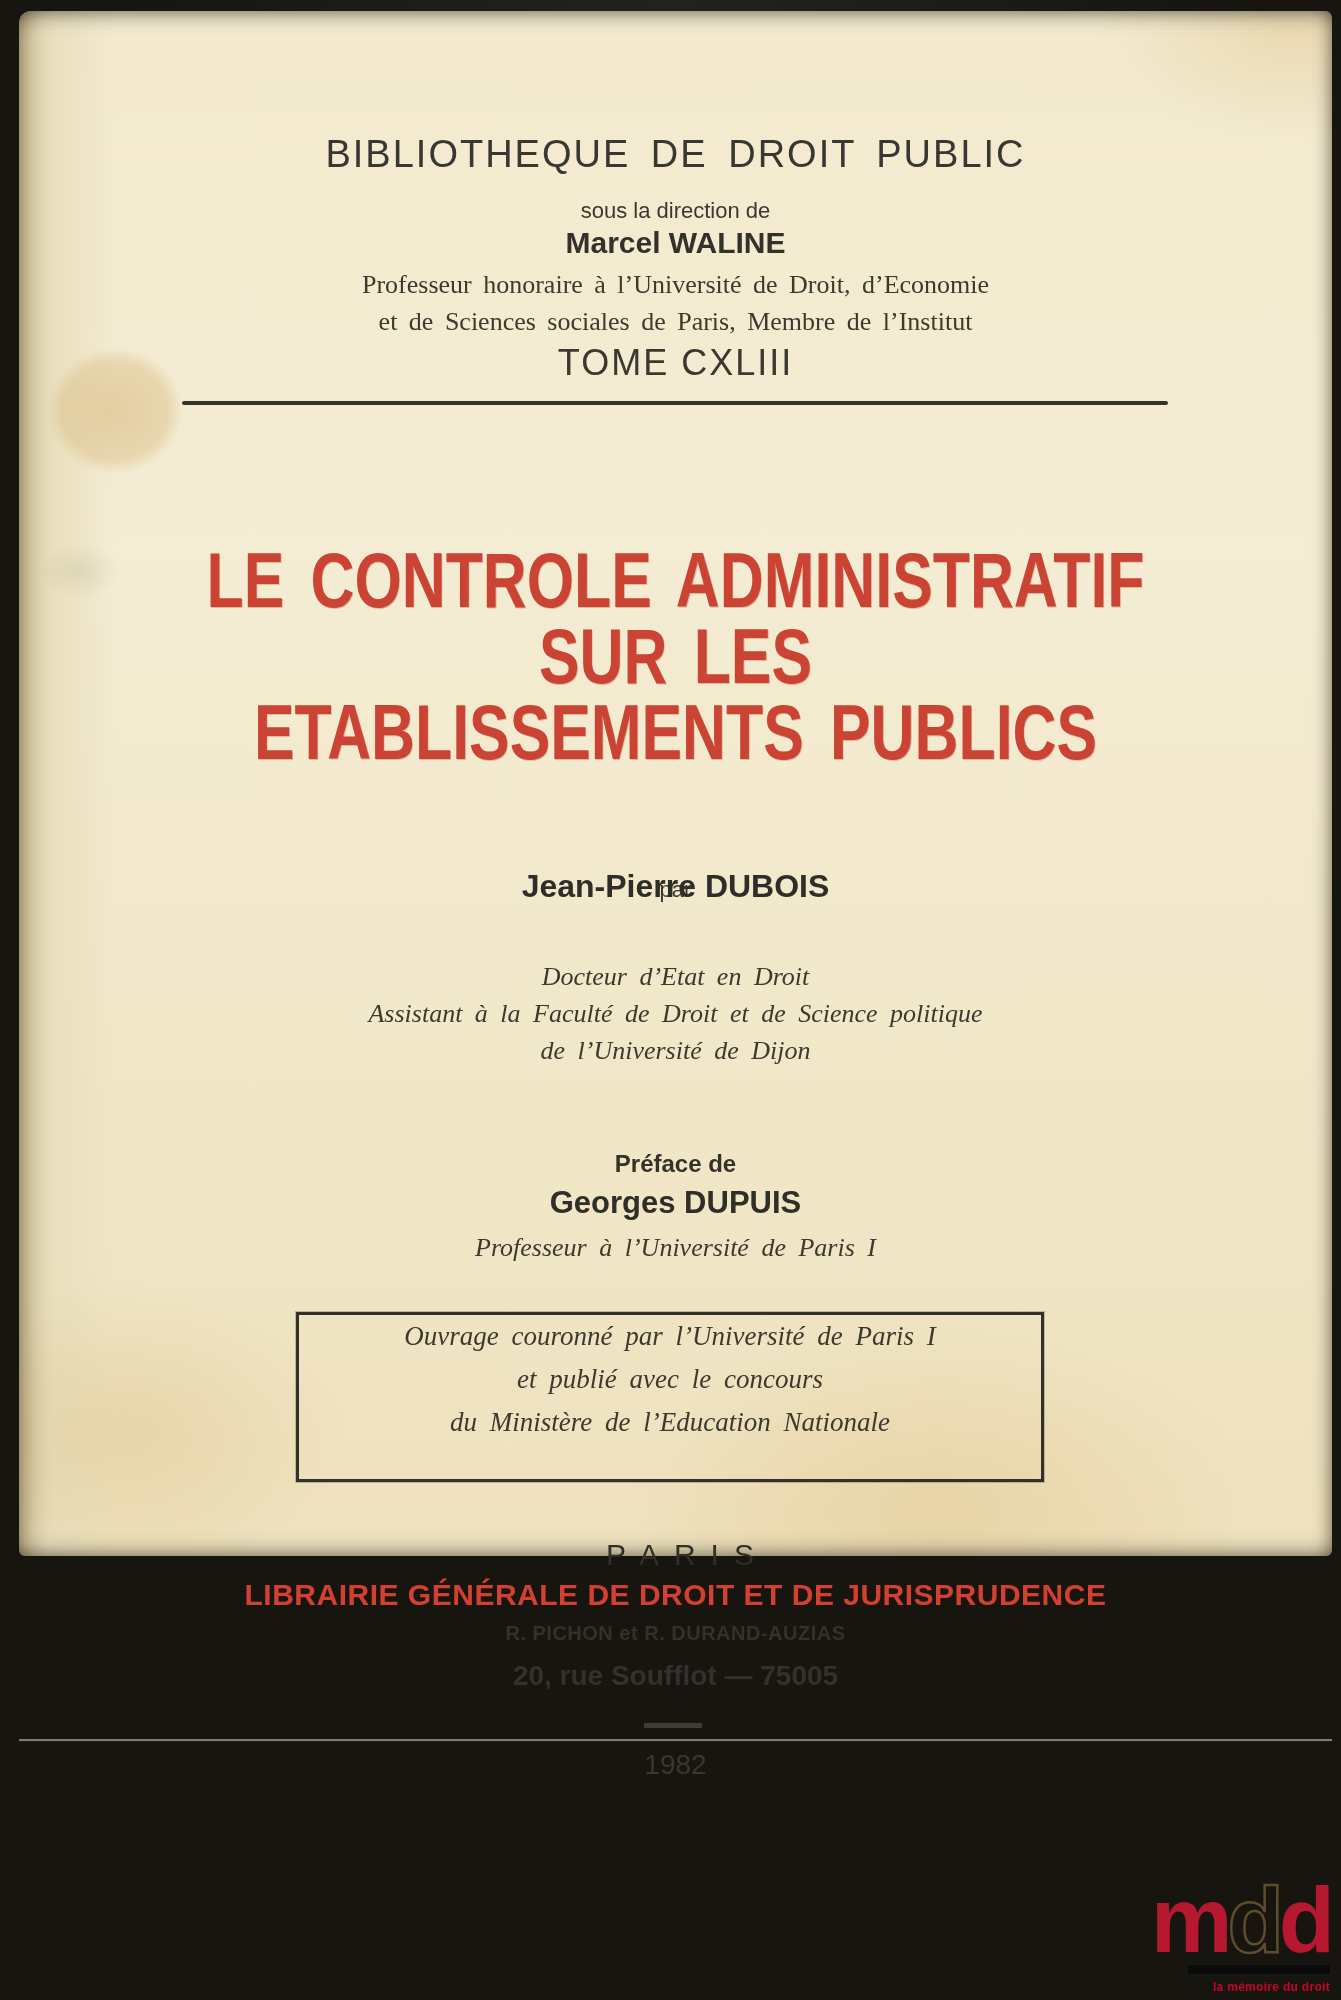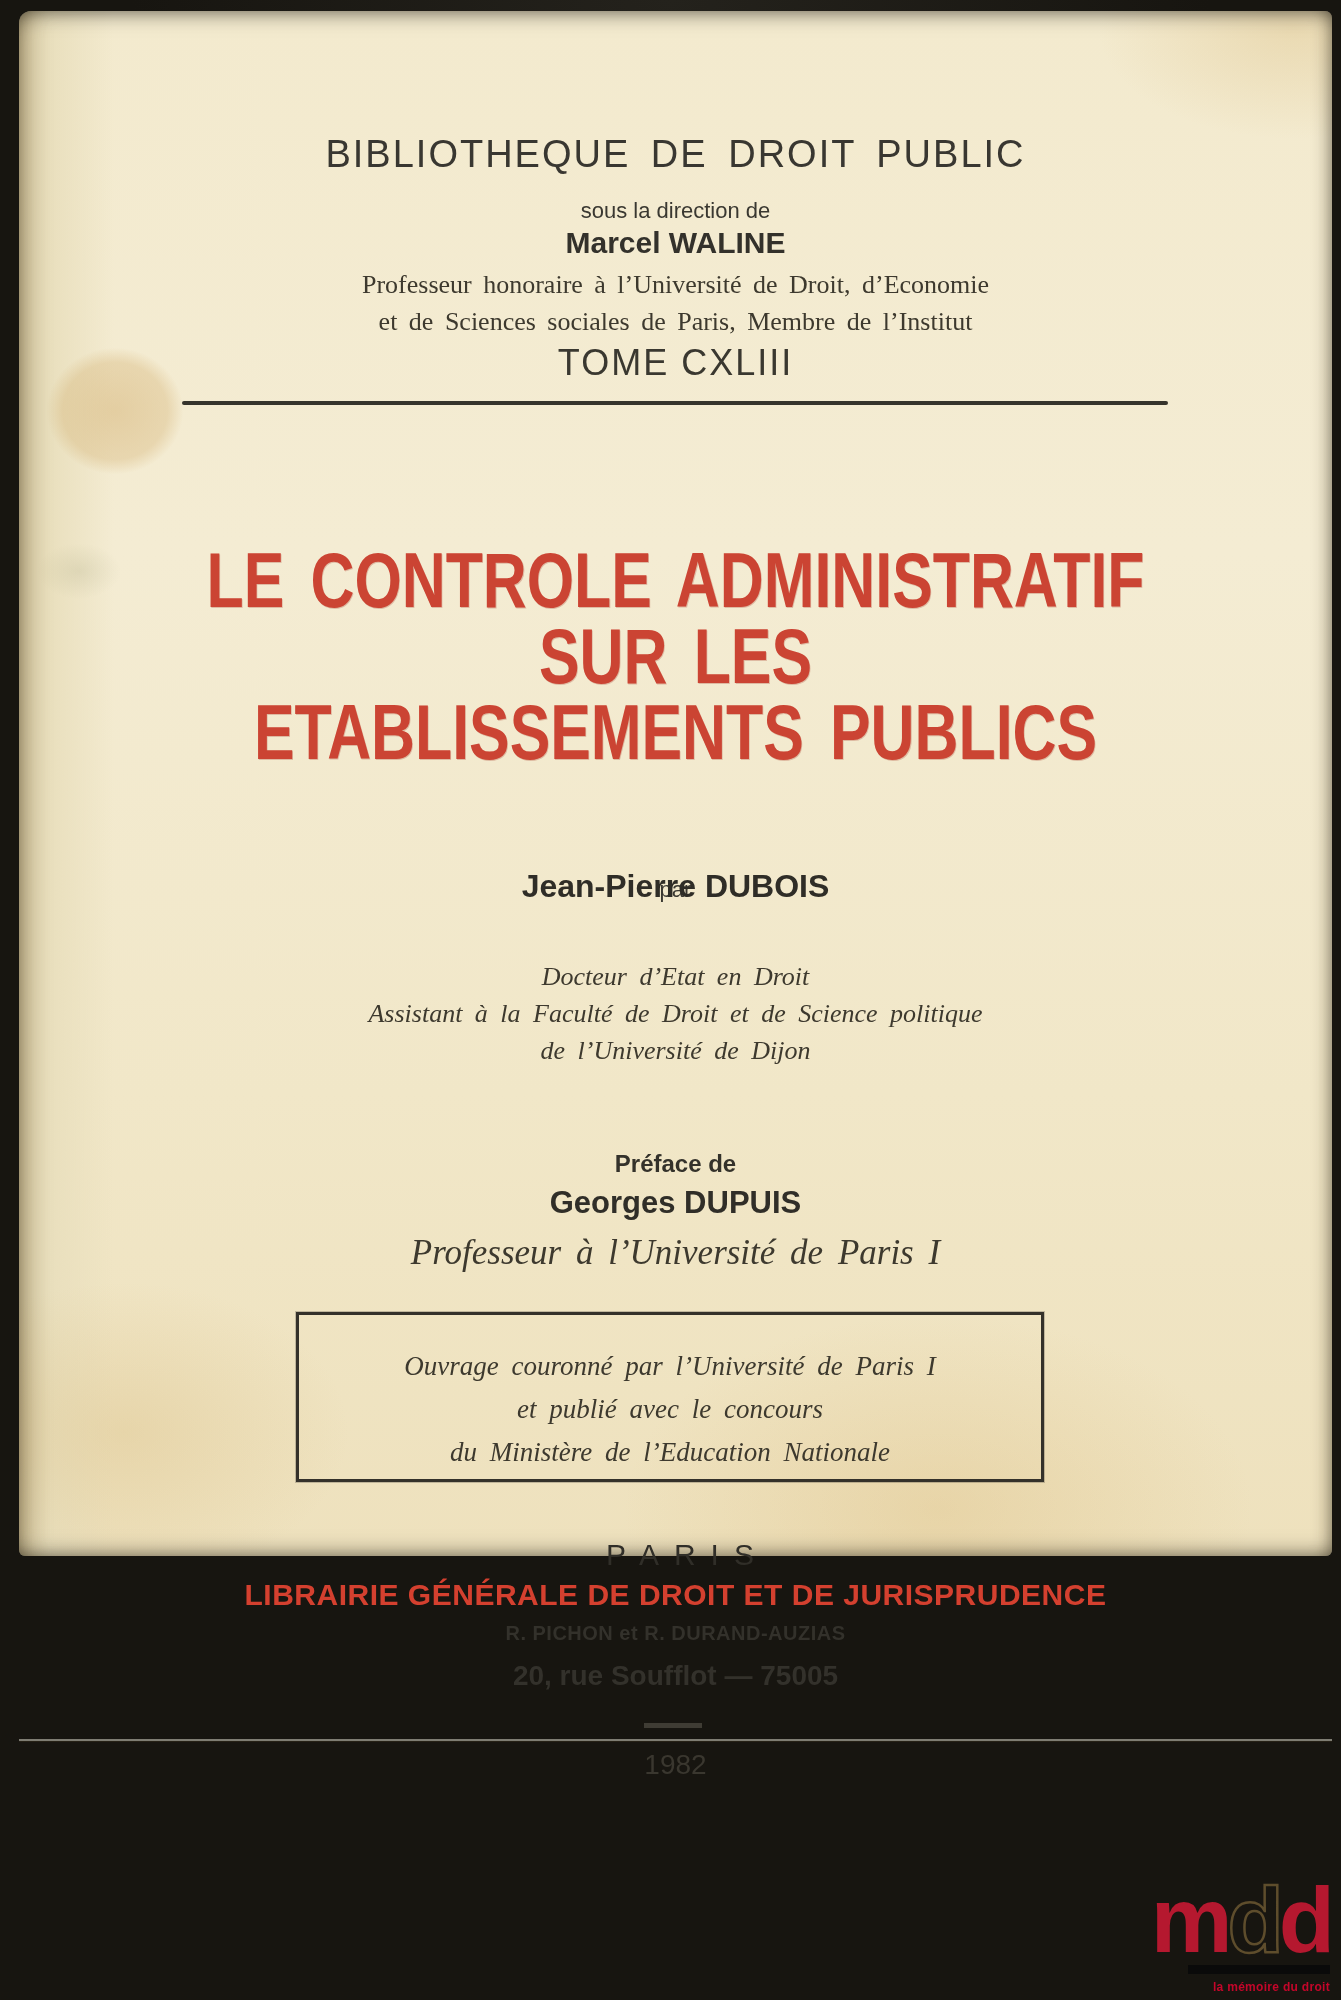--- a/index.html
+++ b/index.html
@@ -51,26 +51,26 @@
     top:531px;line-height:76px;font-size:78px;font-weight:bold;
     letter-spacing:0px;word-spacing:12px;color:#cb4433;
     transform:scaleX(0.78);transform-origin:50% 0;
     text-shadow:1px 1px 0 rgba(160,40,25,.25);
   }
   .par{top:866px;font-size:22px;color:#3a3831;}
   .author-name{top:857px;font-size:32px;font-weight:bold;color:#2f2d27;}
   .author-creds{top:947px;font-size:26px;line-height:37px;word-spacing:6px;}
   .preface-label{top:1139px;font-size:24px;font-weight:bold;color:#34322b;}
   .preface-name{top:1174px;font-size:31px;font-weight:bold;color:#302e28;}
-  .preface-title{top:1222px;font-size:35px;word-spacing:6px;}
+  .preface-title{top:1222px;font-size:26px;word-spacing:6px;}
   .award-box{
     position:absolute;left:277px;top:1301px;width:742px;height:164px;
     border:3px solid #34312a;box-shadow:0 0 0 1px rgba(52,49,42,.25);
   }
-  .award-lines{padding-top:30px;font-size:27px;line-height:43px;word-spacing:6px;text-align:center;}
+  .award-lines{font-size:27px;line-height:43px;word-spacing:6px;text-align:center;}
   .city{top:1527px;font-size:30px;letter-spacing:15px;padding-left:24px;box-sizing:border-box;color:#302e28;}
   .publisher{top:1567px;font-size:30px;font-weight:bold;color:#d4402f;letter-spacing:.5px;}
   .printers{top:1611px;font-size:20px;font-weight:bold;color:#33312b;letter-spacing:.5px;}
   .address{top:1649px;font-size:28px;font-weight:bold;color:#33312b;}
   .mini-rule{position:absolute;left:50%;top:1712px;width:58px;height:5px;margin-left:-32px;background:#3f3c34;}
   .year{top:1738px;font-size:28px;color:#3a372f;}
   
   .watermark{position:absolute;right:2px;top:1869px;width:190px;text-align:right;}
   .mdd{font-size:92px;font-weight:bold;line-height:80px;letter-spacing:-5px;white-space:nowrap;}
   .mdd .m,.mdd .d2{color:#b5182f;}

